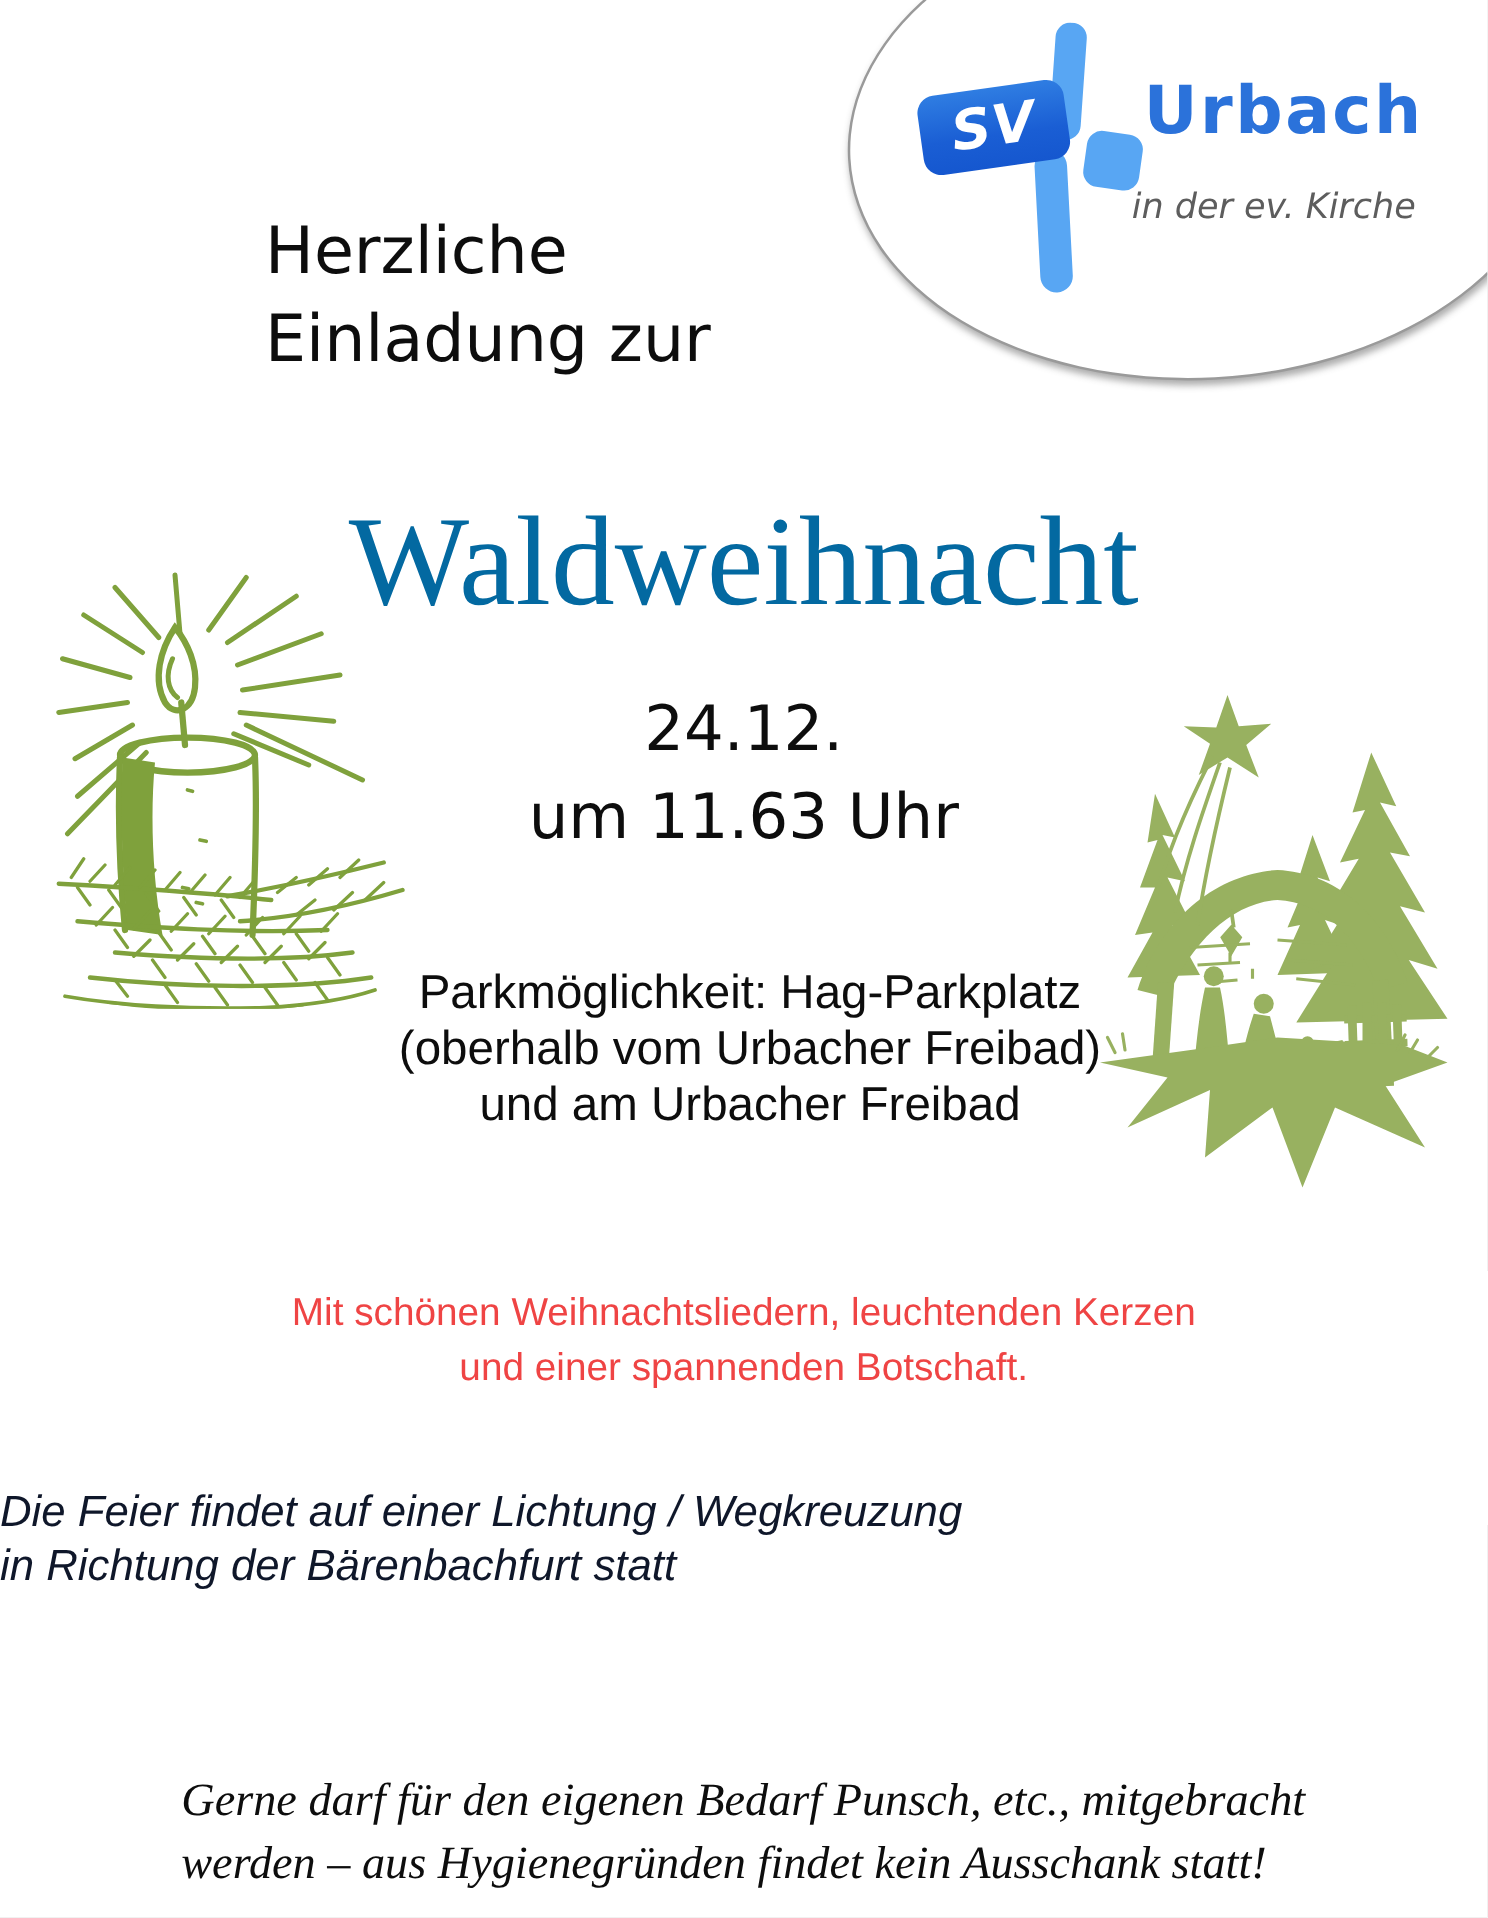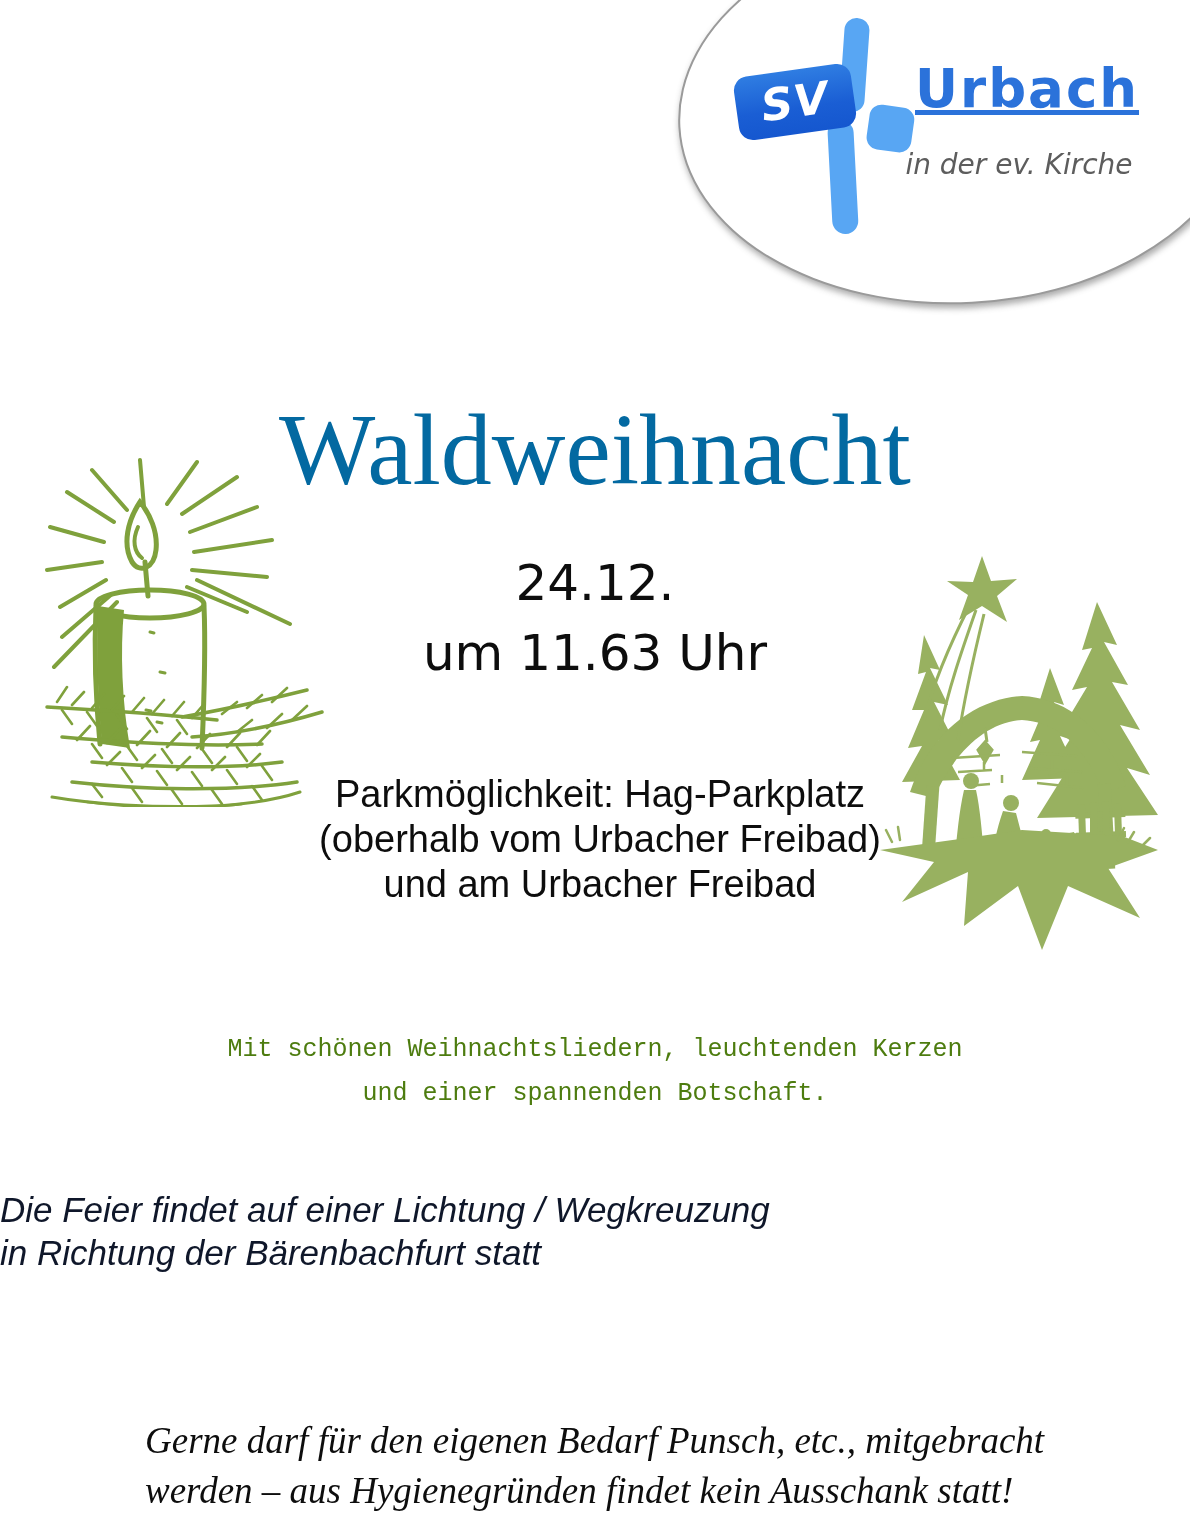--- a/index.html
+++ b/index.html
@@ -30,21 +30,21 @@
     display:flex;align-items:center;justify-content:center;
   }
   .sv-badge span{
     color:#fff;font-weight:bold;font-style:italic;
     font-size:44px;letter-spacing:1px;line-height:1;
   }
   .cross-svg{position:absolute;left:808px;top:18px;}
   .logo-name{
     position:absolute;left:915px;top:62px;
     font-size:53px;font-weight:bold;letter-spacing:2px;
-    color:#2b72da;line-height:1;text-decoration:underline;
+    color:#2b72da;line-height:1;
   }
   .logo-sub{
     position:absolute;left:888px;top:146px;width:262px;
     text-align:center;font-style:italic;color:#5d5d5d;
     font-size:28px;line-height:37px;
   }
   
   .headline{
     position:absolute;left:212px;top:166px;
     font-size:52px;line-height:71px;color:#0d0d0d;
@@ -67,22 +67,22 @@
     position:absolute;left:0;top:772px;width:1200px;
     text-align:center;z-index:3;
     font-family:"Liberation Sans",sans-serif;
     font-size:38px;line-height:45px;color:#0d0d0d;
   }
   .parking b{font-weight:normal;}
   
   .program{
     position:absolute;left:0;top:1028px;width:1190px;
     text-align:center;z-index:3;
-    font-family:Liberation Mono, monospace;
-    font-size:25px;line-height:44px;color:#4d7c0f;
+    font-family:Liberation Sans, sans-serif;
+    font-size:31px;line-height:44px;color:#ef4444;
   }
   .location{
     position:absolute;left:0;top:1188px;width:1190px;
     text-align:left;z-index:3;
     font-family:"Liberation Sans",sans-serif;
     font-size:35px;line-height:43px;color:#0f172a;font-style:italic;
   }
   
   .note{
     position:absolute;left:145px;top:1416px;width:960px;
@@ -110,20 +110,24 @@
 
   <div class="sv-badge">
     <span>SV</span>
   </div>
 
   <div class="logo-name">Urbach</div>
   <div class="logo-sub">
     <div>in der ev. Kirche</div>
   </div>
 
+  <div class="headline">
+    <div>Herzliche</div>
+    <div>Einladung zur</div>
+  </div>
 
   <svg class="candle-svg" width="300" height="355" viewBox="0 0 300 355">
     <g stroke="#7fa13c" fill="none" stroke-linecap="round">
 
       <path stroke-width="4" d="M112,55L108,8M95,58L60,18M135,52L165,10M150,62L205,25M158,80L225,55M162,100L240,88M160,118L235,125M155,135L215,160M165,128L258,172M82,70L35,40M72,90L18,75M70,110L15,118M74,128L28,155M80,142L30,185M85,150L22,215"></path>
 
       <path stroke-width="5" d="M108,50 C96,68 90,92 100,110 C108,122 122,116 124,98 C126,80 118,62 108,50 Z"></path>
       <path stroke-width="4" d="M106,75 C100,88 102,100 110,106"></path>
       <line stroke-width="5" x1="113" y1="110" x2="116" y2="144"></line>
 

